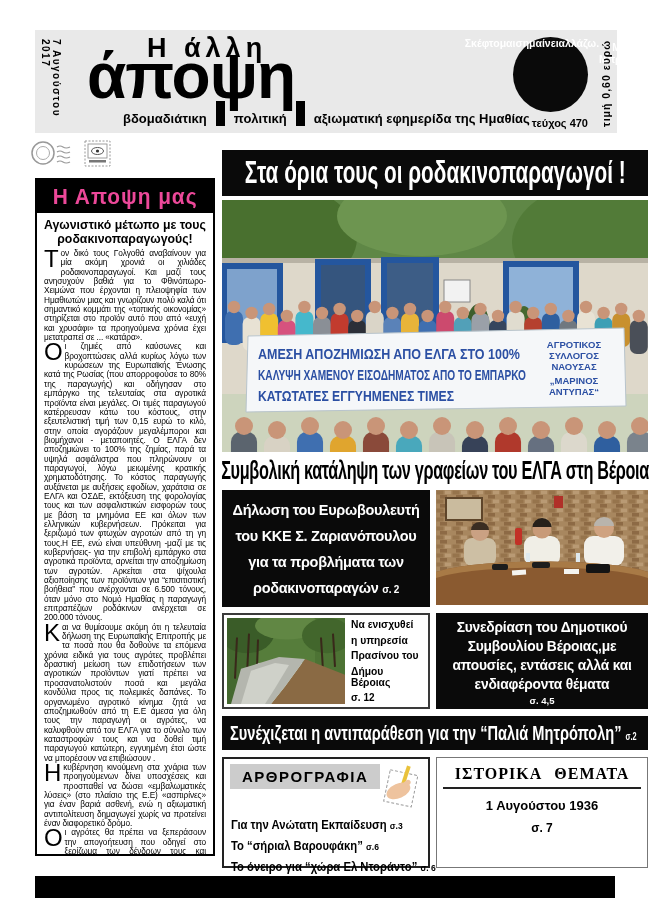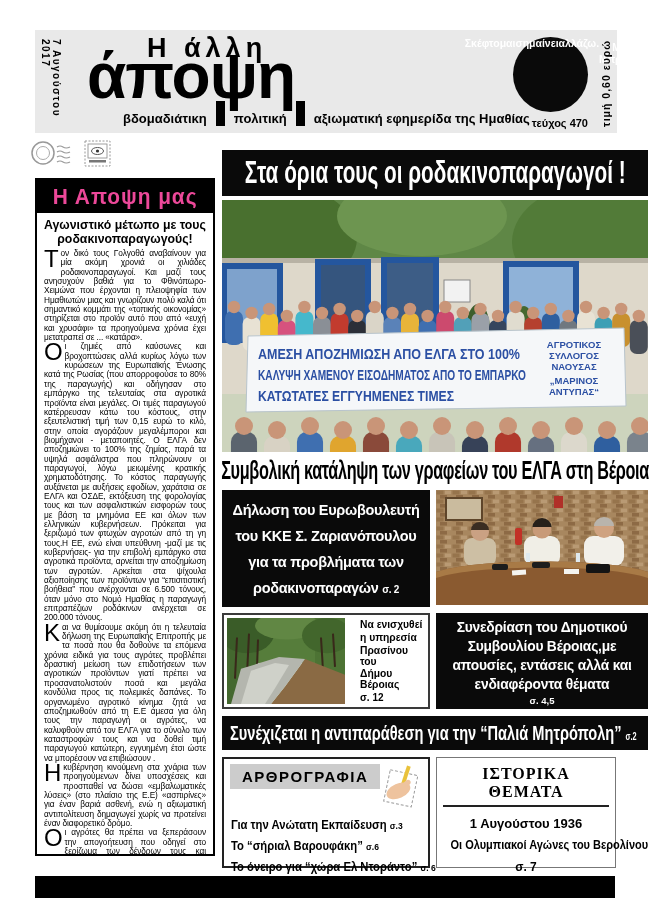--- a/index.html
+++ b/index.html
@@ -46,21 +46,21 @@
   .photo1 svg,.photo2 svg{display:block;width:100%;height:100%;}
   .caption{position:absolute;left:0;top:454px;width:426px;height:32px;display:flex;align-items:center;justify-content:center;}
   .cx{font-size:25px;font-weight:bold;--sx:.65;letter-spacing:-.5px;}
 
   .box-kke{position:absolute;left:0;top:490px;width:208px;height:117px;background:#0a0a0a;color:#fff;
            text-align:center;font-weight:bold;font-size:14.5px;line-height:26px;letter-spacing:-.3px;
            box-sizing:border-box;padding-top:7px;}
   .pg{font-size:10px;font-weight:bold;}
 
   .box-green{position:absolute;left:0;top:613px;width:208px;height:96px;border:2px solid #3a3a3a;
-             box-sizing:border-box;background:#fff;display:flex;gap:15px;padding:3px;}
+             box-sizing:border-box;background:#fff;display:flex;gap:6px;padding:3px;}
   .box-green svg{display:block;width:118px;height:86px;}
   .green-text{flex:1;display:flex;flex-direction:column;justify-content:space-between;
               font-size:10.3px;font-weight:bold;padding:1px 0;}
 
   .photo2{position:absolute;left:214px;top:490px;width:212px;height:115px;}
   .box-council{position:absolute;left:214px;top:613px;width:212px;height:96px;background:#0a0a0a;color:#fff;
                text-align:center;font-weight:bold;box-sizing:border-box;padding:5px 3px 4px;}
   .bc-text{font-size:13.8px;line-height:19px;letter-spacing:-.2px;}
   .bc-page{font-size:9.5px;margin-top:1px;}
 
@@ -69,21 +69,21 @@
   .sx{font-size:20px;font-weight:bold;--sx:.73;}
 
   .box-arthro{position:absolute;left:0;top:757px;width:208px;height:111px;border:2px solid #222;
               box-sizing:border-box;background:#fff;}
   .ar-head-row{display:flex;justify-content:space-between;align-items:flex-start;padding:5px 5px 0 6px;}
   .ar-header{background:#ccc;padding:4px 12px;font-size:15px;font-weight:bold;letter-spacing:1.5px;}
   .ar-items{margin:5px 0 0;padding:0 7px;list-style:none;font-size:12.5px;font-weight:bold;line-height:21px;}
   .ar-items .condensed{--sx:.9;}
   .pg-sm{font-size:9.5px;font-weight:bold;}
 
-  .box-hist{position:absolute;left:214px;top:757px;width:180px;height:111px;border:1px solid #777;
+  .box-hist{position:absolute;left:214px;top:757px;width:212px;height:111px;border:1px solid #777;
             box-sizing:border-box;background:#fff;text-align:center;}
   .hist-header{margin:4px 6px 0;border-bottom:2px solid #222;padding:3px 0 4px;
                font-family:"Liberation Serif",serif;font-size:16px;font-weight:bold;word-spacing:8px;letter-spacing:1px;}
   .hist-line1{font-size:13px;font-weight:bold;margin-top:9px;}
   .hist-line2{font-size:12.5px;font-weight:bold;margin-top:7px;}
   .hist-line2 .condensed{--sx:.88;}
   .hist-page{font-size:12px;font-weight:bold;margin-top:8px;}
 
   .bottom-bar{position:absolute;left:35px;top:876px;width:580px;height:22px;background:#000;}
 </style>
@@ -355,20 +355,19 @@
       <ul class="ar-items">
         <li><span class="condensed cl"><span>Για την Ανώτατη Εκπαίδευση</span> <span class="pg-sm">σ.3</span></span></li>
         <li><span class="condensed cl"><span>Το “σήριαλ Βαρουφάκη”</span> <span class="pg-sm">σ.6</span></span></li>
         <li><span class="condensed cl"><span>Το όνειρο για “χώρα Ελ Ντοράντο”</span> <span class="pg-sm">σ. 6</span></span></li>
       </ul>
     </div>
 
     <div class="box-hist">
       <div class="hist-header">ΙΣΤΟΡΙΚΑ ΘΕΜΑΤΑ</div>
       <div class="hist-line1">1 Αυγούστου 1936</div>
-      <div class="hist-line2"><span class="condensed">Οι Ολυμπιακοί Αγώνες του Βερολίνου</span></div>
       <div class="hist-page">σ. 7</div>
     </div>
 
   </main>
 
   <div class="bottom-bar"></div>
 </div>
 
 </body></html>

